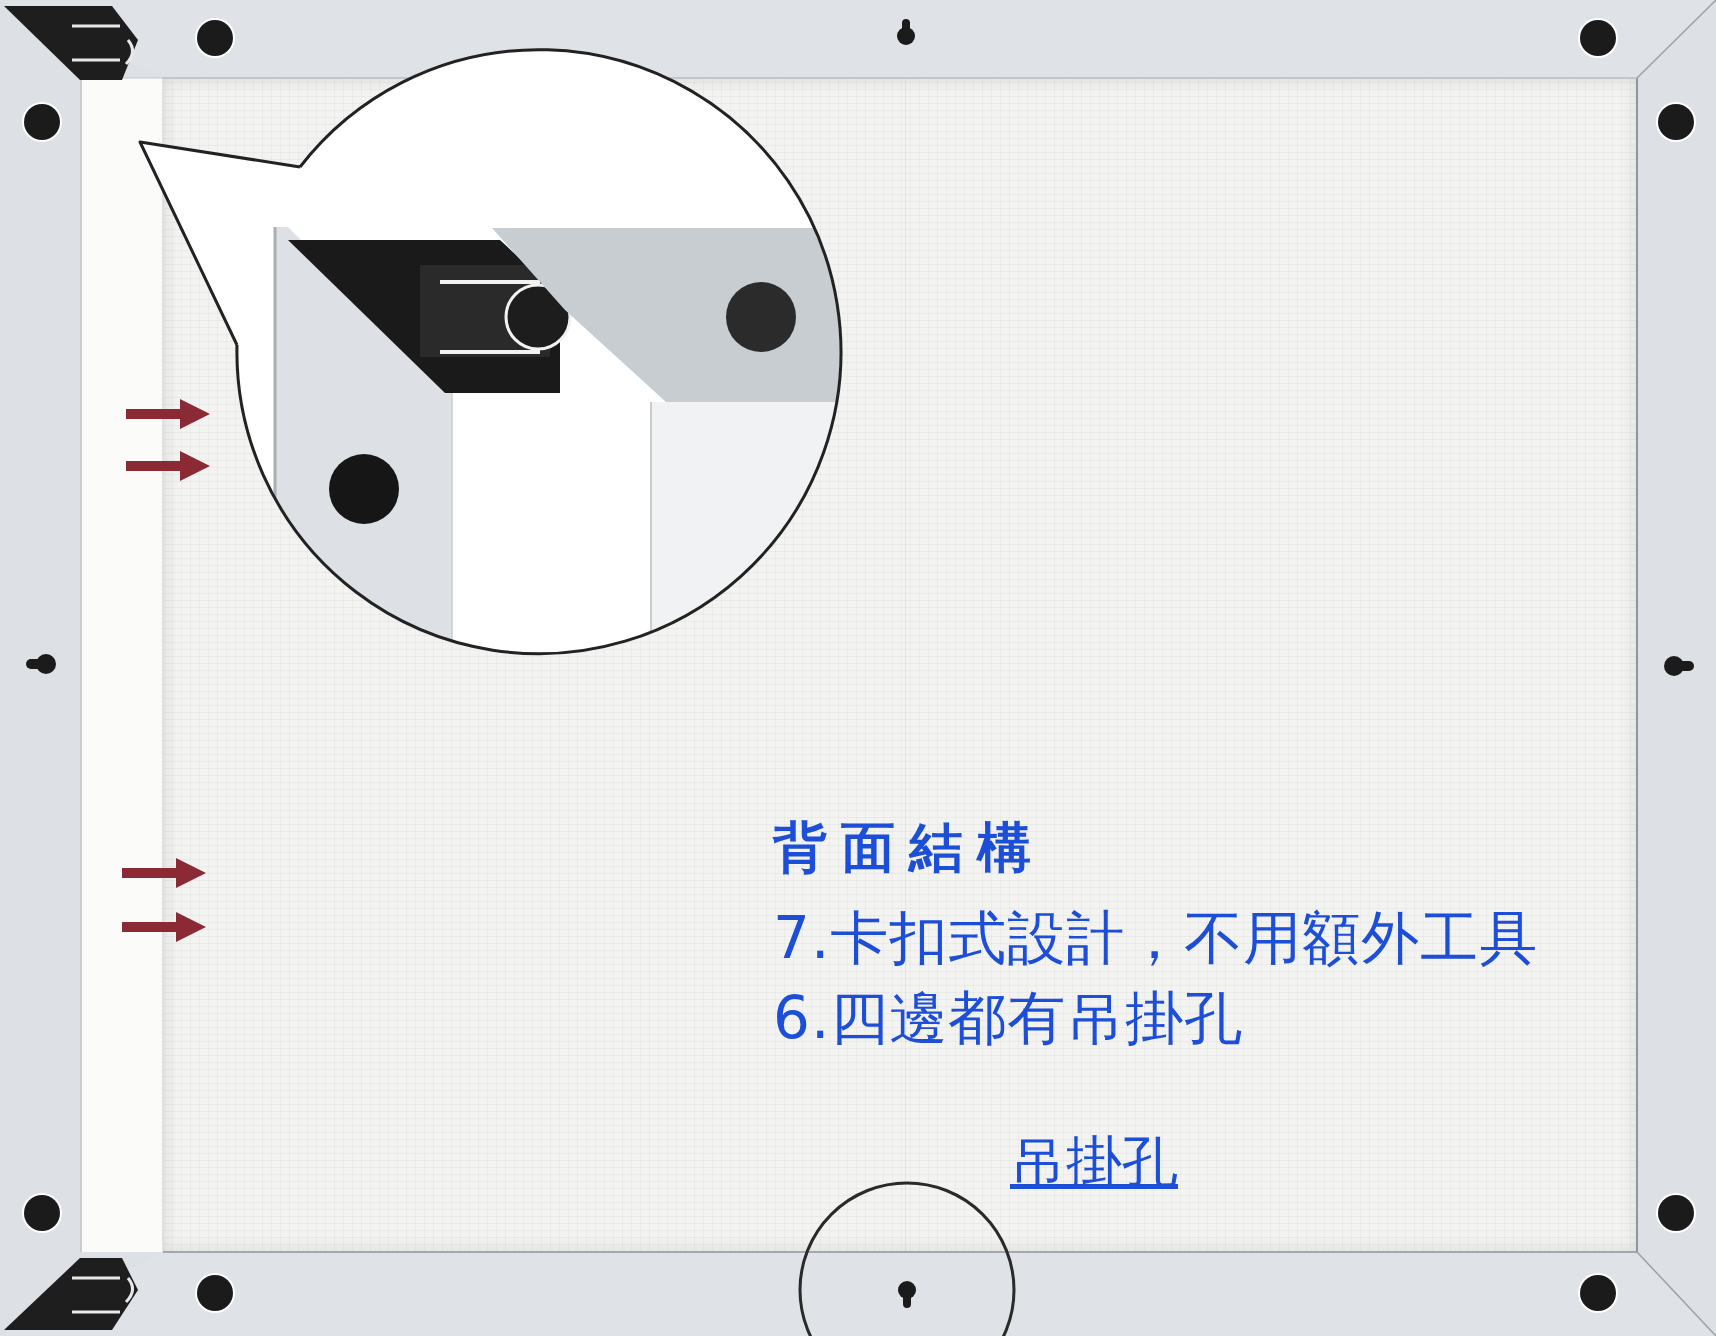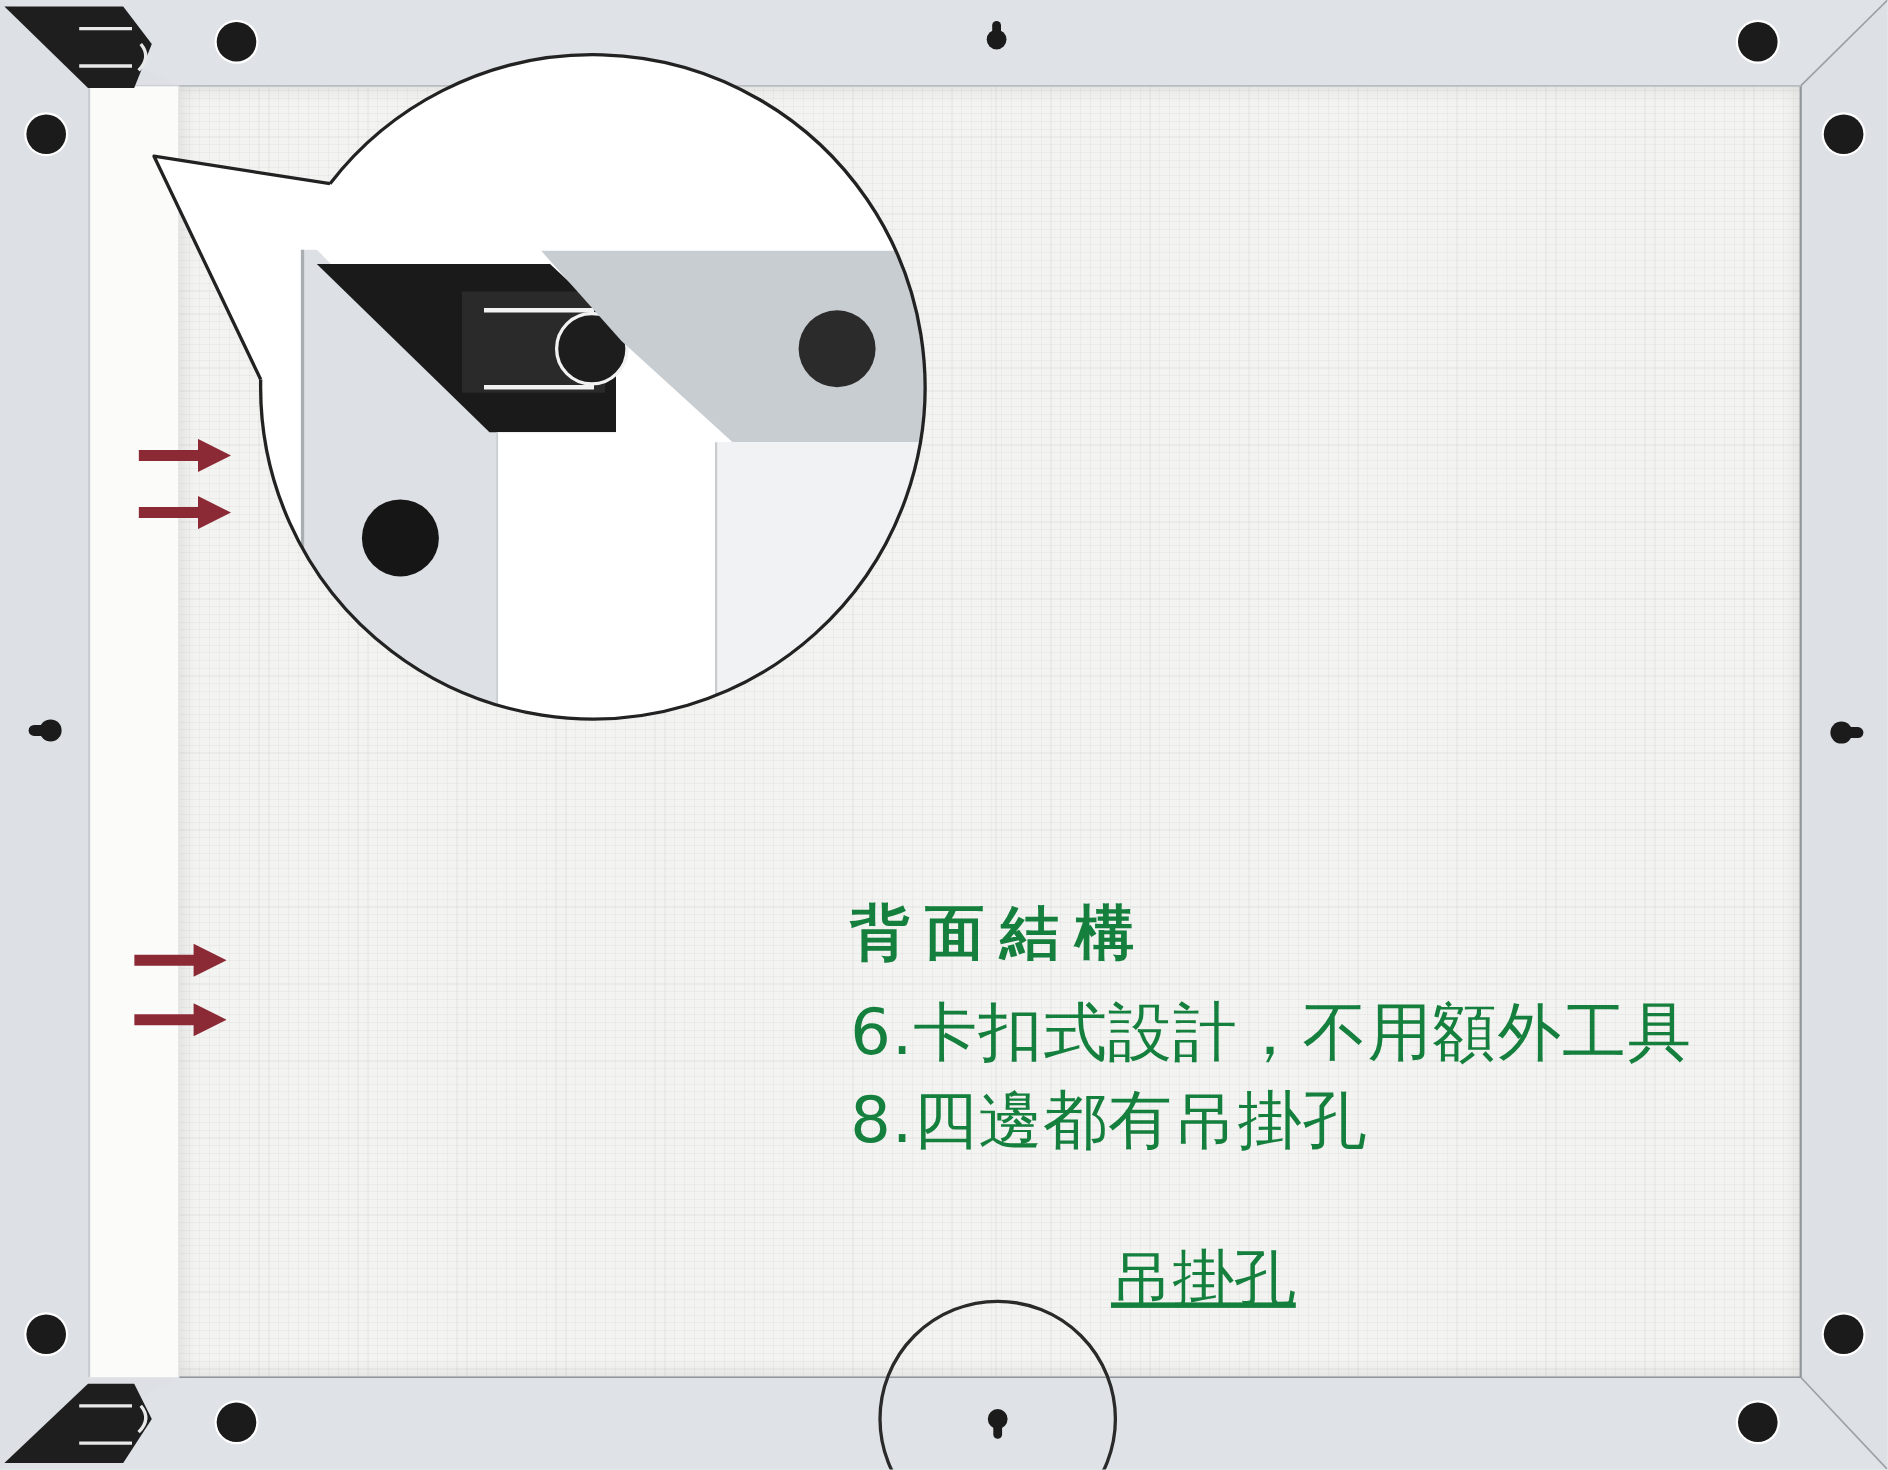--- a/index.html
+++ b/index.html
@@ -14,21 +14,21 @@
       repeating-linear-gradient(90deg, rgba(0,0,0,0.03) 0 1px, transparent 1px 9px);
     box-shadow: inset 0 0 18px rgba(0,0,0,0.12);
   }
   #board-seam { left:905px; top:78px; width:1px; height:1174px; background:rgba(0,0,0,0.06); }
   #strip { left:80px; top:78px; width:83px; height:1174px; background:#fbfbfa;
            border-left:2px solid #c9cdd1; border-right:1px solid #e2e2e2; box-sizing:border-box; }
   .hole { width:36px; height:36px; border-radius:50%; background:#1b1b1b;
           box-shadow:0 0 0 2px #fff; transform:translate(-50%,-50%); }
   .keyhole-v { width:20px; height:30px; transform:translate(-50%,-50%); }
   .arrow { width:84px; height:30px; transform:translateY(-50%); }
-  .txt { color:#15803d; white-space:nowrap; }
+  .txt { color:#1d4ed8; white-space:nowrap; }
   #heading { left:773px; top:812px; font-size:54px; font-weight:bold; letter-spacing:14px; }
   #line1 { left:773px; top:900px; font-size:58px; letter-spacing:1px; }
   #line2 { left:773px; top:980px; font-size:58px; letter-spacing:1px; }
   #hole-label { left:1010px; top:1125px; font-size:56px;text-decoration:underline; }
 </style>
 </head>
 <body>
 
 <div class="abs" id="board"></div>
 <div class="abs" id="board-seam"></div>
@@ -138,15 +138,15 @@
 
   <path d="M300,167 L140,142 L237,345" fill="none" stroke="#222" stroke-width="3" stroke-linejoin="round"></path>
   <path d="M300,167 A302,302 0 1 1 237,345" fill="none" stroke="#222" stroke-width="3"></path>
 </svg>
 
 <svg class="abs" style="left:790px;top:1180px" width="240" height="160">
   <circle cx="117" cy="110" r="107" fill="none" stroke="#2a2a2a" stroke-width="3"></circle>
 </svg>
 
 <div class="abs txt" id="heading">背面結構</div>
-<div class="abs txt" id="line1">6.卡扣式設計，不用額外工具</div>
-<div class="abs txt" id="line2">8.四邊都有吊掛孔</div>
+<div class="abs txt" id="line1">7.卡扣式設計，不用額外工具</div>
+<div class="abs txt" id="line2">6.四邊都有吊掛孔</div>
 <div class="abs txt" id="hole-label">吊掛孔</div>
 
 </body></html>

